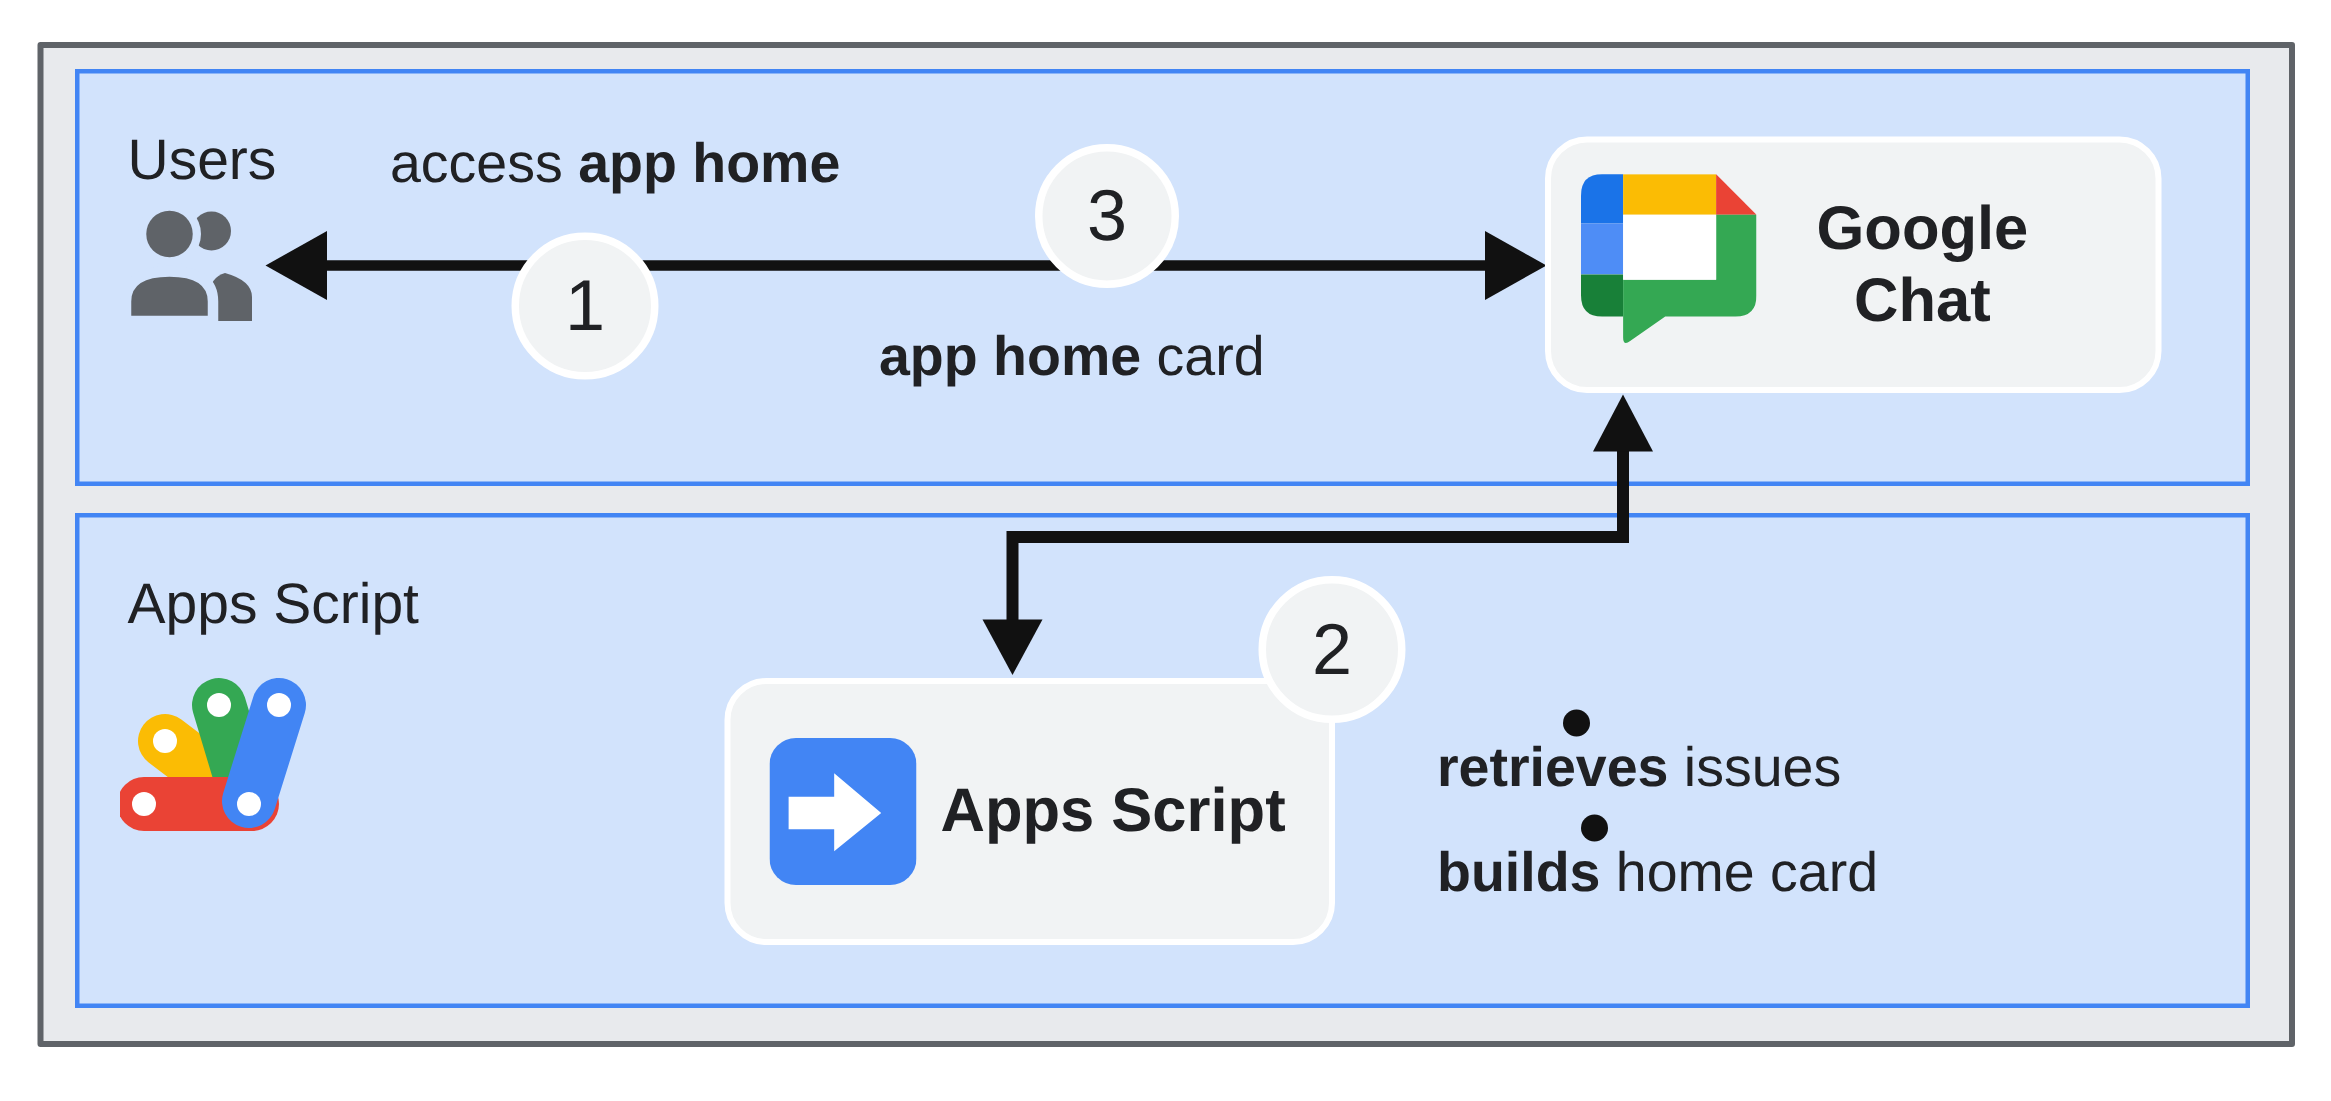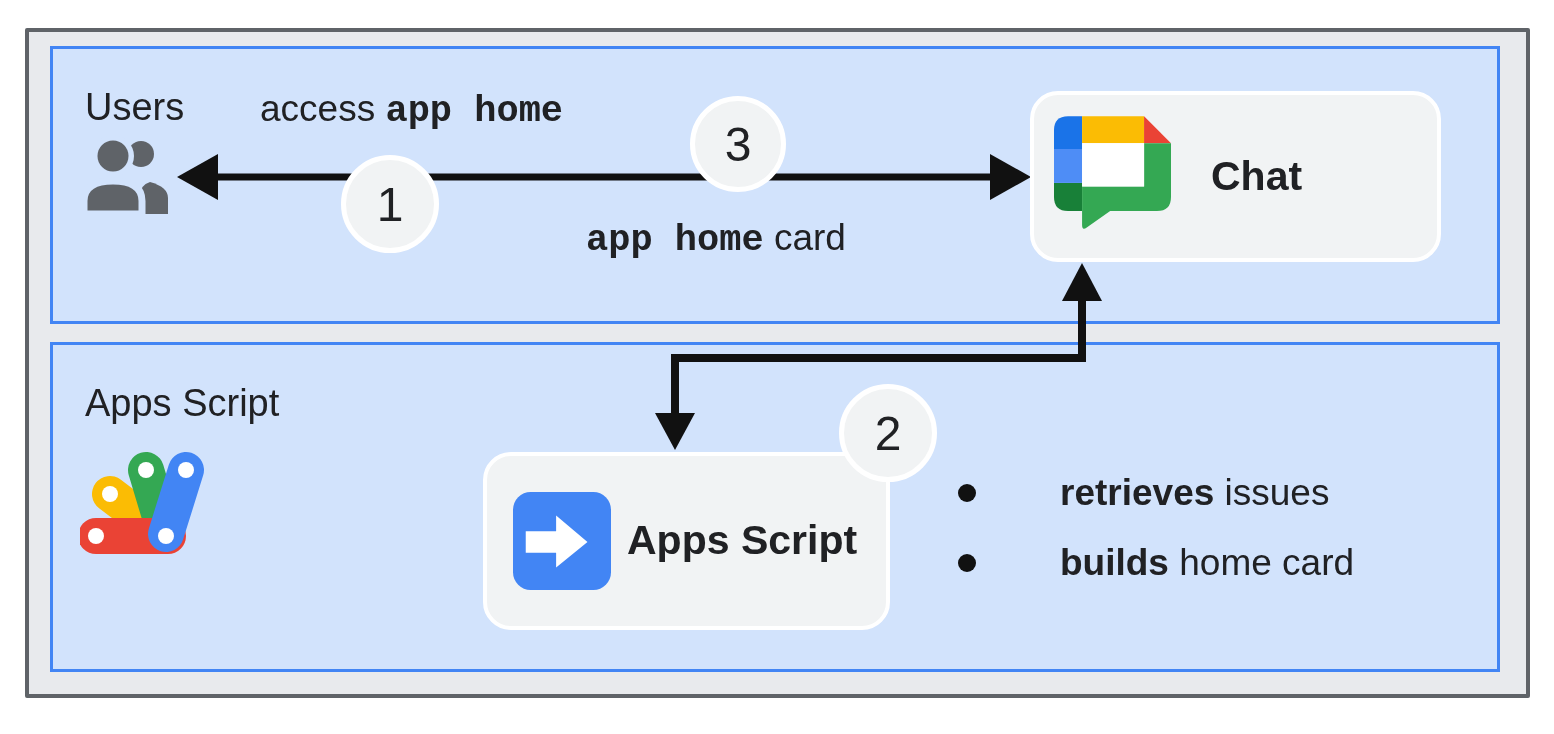--- a/index.html
+++ b/index.html
@@ -47,21 +47,21 @@
   .users-label { left: 85px; top: 88px; }
   .apps-label  { left: 85px; top: 384px; }
 
   
   .edge-label {
     font-size: 37px;
     line-height: 1;
     color: #202124;
     white-space: nowrap;
   }
-  .edge-label b { font-weight: 700; font-family: Liberation Mono, monospace; }
+  .edge-label b { font-weight: 700; }
   .access-label { left: 260px; top: 90px; }
   .card-label   { left: 586px; top: 219px; }
 
   
   .arrows-svg {
     left: 0; top: 0;
     width: 1554px; height: 734px;
     pointer-events: none;
   }
 
@@ -102,20 +102,21 @@
   .step-2 { left: 839px; top: 384px; }
 
   
   .bullet-row {
     display: flex;
     align-items: center;
     height: 40px;
     font-size: 37px;
     color: #202124;
     white-space: nowrap;
+    flex-direction: column;
   }
   .bullet-row b { font-weight: 700; }
   .bullet-1 { left: 958px; top: 473px; }
   .bullet-2 { left: 958px; top: 527px; margin-top: 16px; }
   .bullet-dot {
     width: 18px; height: 18px;
     border-radius: 50%;
     background: #111111;
     margin-right: 84px;
     flex: 0 0 auto;
@@ -178,20 +179,21 @@
     <svg width="117" height="121" viewBox="0 0 100 103">
       <path d="M12,0 H24 V28 H0 V12 Q0,0 12,0 Z" fill="#1a73e8"></path>
       <rect x="0" y="28" width="24" height="29" fill="#4e8df6"></rect>
       <path d="M0,57 H24 V81 H12 Q0,81 0,69 Z" fill="#188038"></path>
       <rect x="24" y="0" width="53" height="23" fill="#fbbc04"></rect>
       <path d="M77,0 L100,23 L77,23 Z" fill="#ea4335"></path>
       <path d="M24,60 L77,60 L77,23 L100,23 L100,69 Q100,81 88,81 L48,81 L28,95 Q24,98 24,93 Z" fill="#34a853"></path>
       <rect x="24" y="23" width="53" height="37" fill="#ffffff"></rect>
     </svg>
     <div class="node-title">
+      <div>Google</div>
       <div>Chat</div>
     </div>
   </div>
 
   <div class="abs node node-project">
     <svg width="98" height="98" viewBox="0 0 100 100">
       <rect x="0" y="0" width="100" height="100" rx="18" fill="#4285f4"></rect>
       <path d="M13,40 H44 V24 L76,51 L44,77 V62 H13 Z" fill="#ffffff"></path>
     </svg>
     <div class="node-title">

